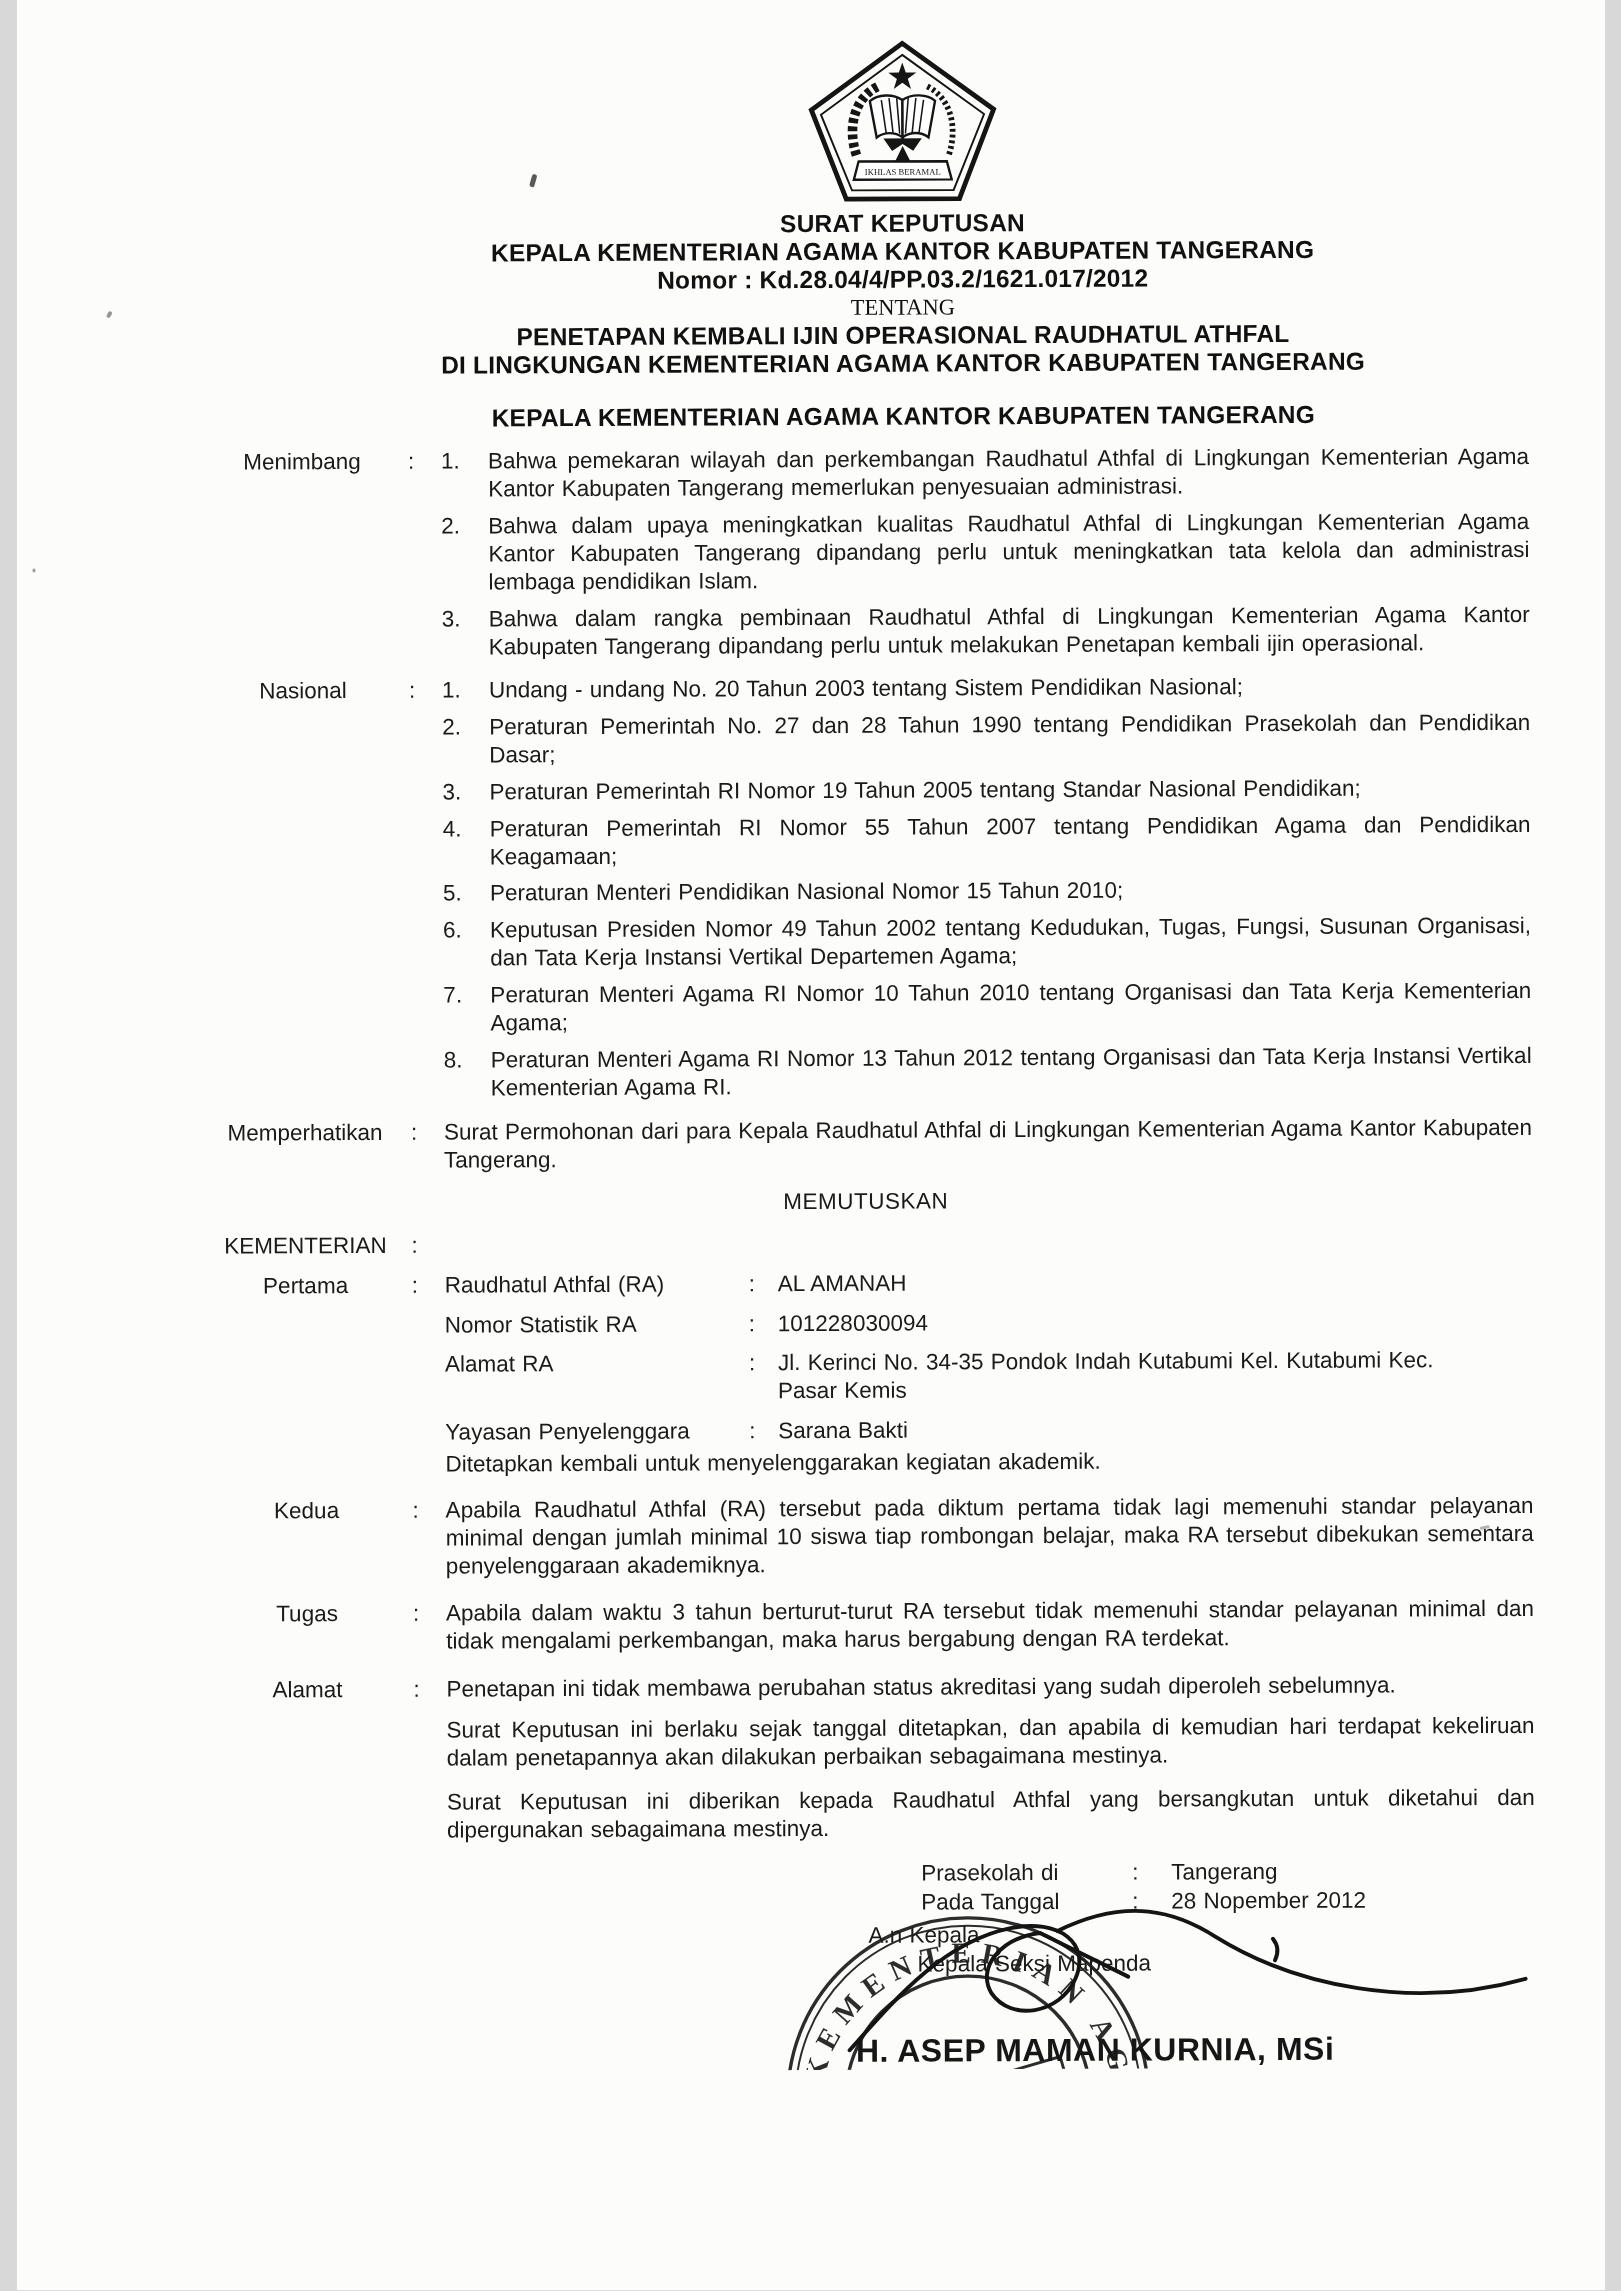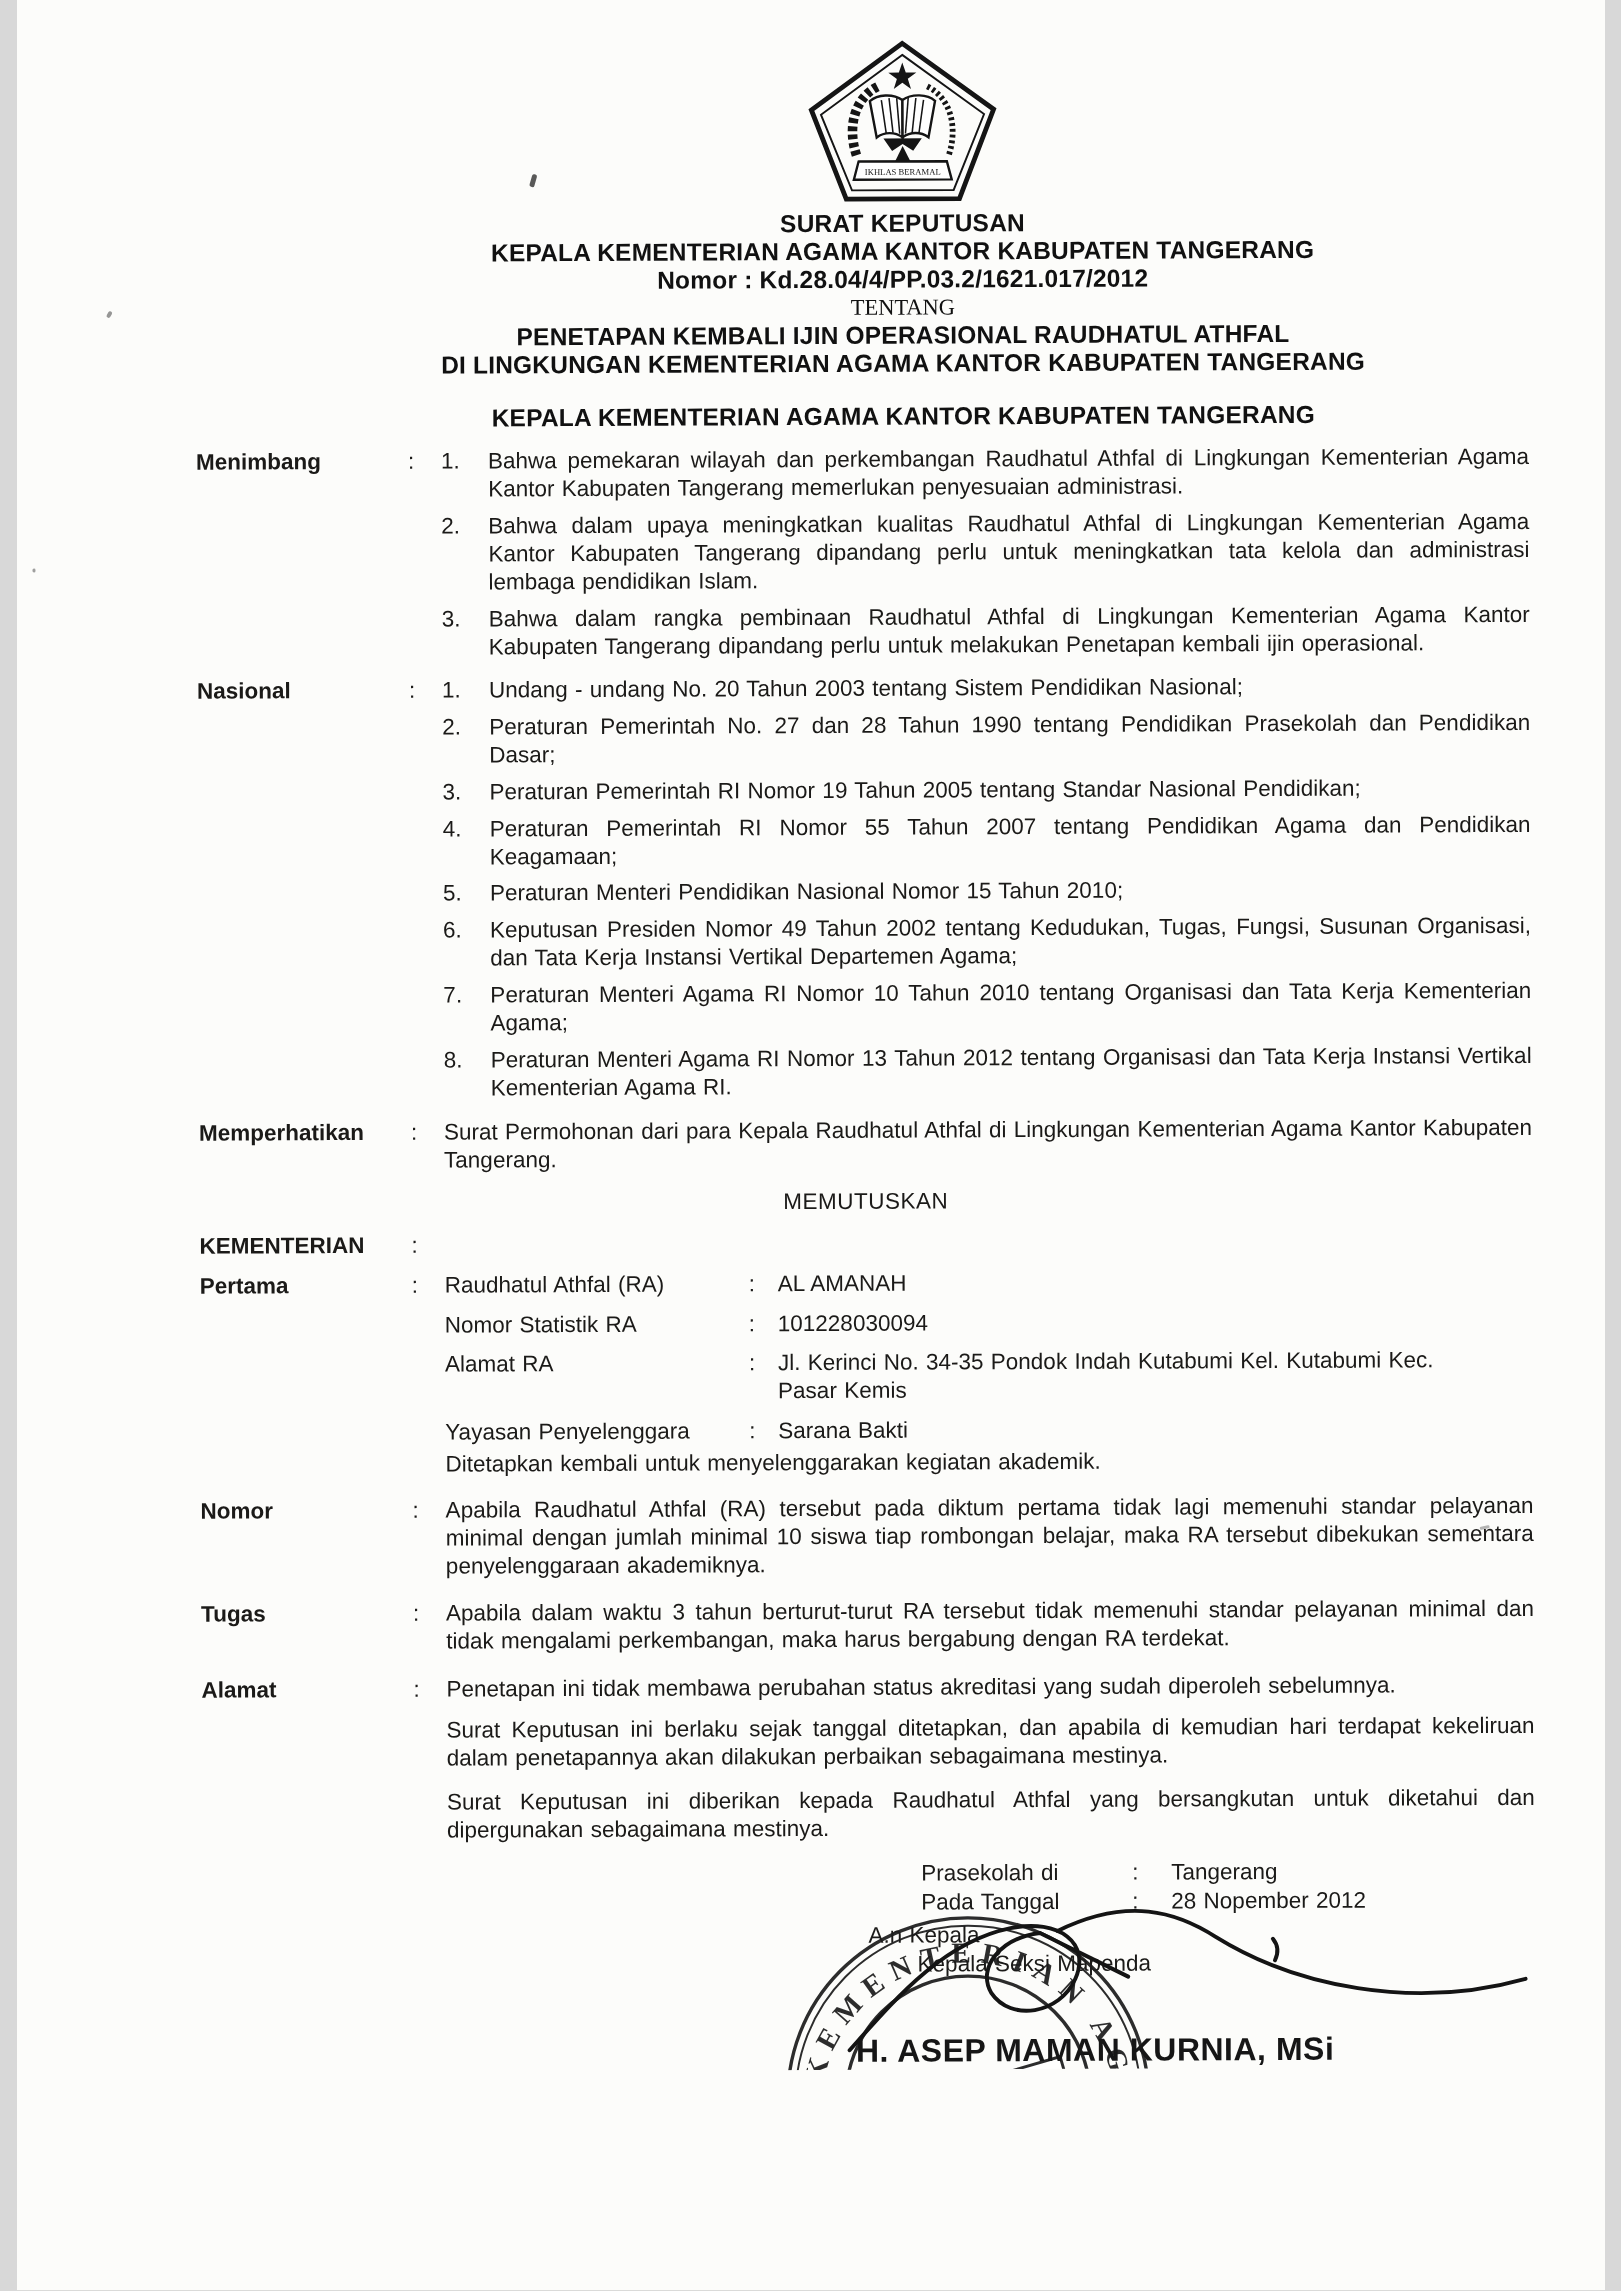--- a/index.html
+++ b/index.html
@@ -14,21 +14,21 @@
   .header{position:absolute;top:39px;left:0;right:0;text-align:center;padding-left:191px;}
   .logo{display:block;margin:0 auto 5.9px auto;width:192px;height:165px;}
   .t-bold{font-size:24.5px;font-weight:bold;line-height:28px;letter-spacing:0.2px;color:#111;}
   .t-serif{font-family:"Liberation Serif",serif;font-size:22.5px;line-height:26.5px;margin:1px 0;color:#111;}
   .authority{margin-top:24.5px;}
 
   
   .content{position:absolute;left:182px;top:446px;width:1333px;
     font-size:22.5px;line-height:28px;text-align:justify;word-spacing:1px;}
   .row{display:grid;grid-template-columns:212px 33px 1fr;margin-bottom:15.7px;align-items:start;}
-  .lbl{text-align:left;font-weight:bold;}
+  .lbl{text-align:center;}
   .li{display:grid;grid-template-columns:47px 1fr;margin-bottom:8.8px;}
   .li:last-child{margin-bottom:0;}
   .center-line{text-align:center;margin:3.9px 0 13.7px 0;letter-spacing:0.5px;}
   .menetapkan{margin-bottom:11.8px;}
   .frow{display:grid;grid-template-columns:304px 29px 1fr;margin-bottom:11.8px;text-align:left;}
   .val-narrow{padding-right:49px;}
   .note-row{margin:2px 0 17.6px 0;}
   .para-row{margin-bottom:19.6px;}
   .para-row.tight{margin-bottom:13.7px;}
   .indent{margin-left:245px;margin-bottom:15.7px;}
@@ -190,21 +190,21 @@
         </div>
       </div>
 
       <div class="row note-row">
         <div></div>
           <div></div>
         <div>Ditetapkan kembali untuk menyelenggarakan kegiatan akademik.</div>
       </div>
 
       <div class="row para-row">
-        <div class="lbl">Nomor</div>
+        <div class="lbl">Kedua</div>
         <div>:</div>
         <div>Apabila Raudhatul Athfal (RA) tersebut pada diktum pertama tidak lagi memenuhi standar pelayanan minimal dengan jumlah minimal 10 siswa tiap rombongan belajar, maka RA tersebut dibekukan sementara penyelenggaraan akademiknya.</div>
       </div>
 
       <div class="row para-row">
         <div class="lbl">Tugas</div>
         <div>:</div>
         <div>Apabila dalam waktu 3 tahun berturut-turut RA tersebut tidak memenuhi standar pelayanan minimal dan tidak mengalami perkembangan, maka harus bergabung dengan RA terdekat.</div>
       </div>
 

